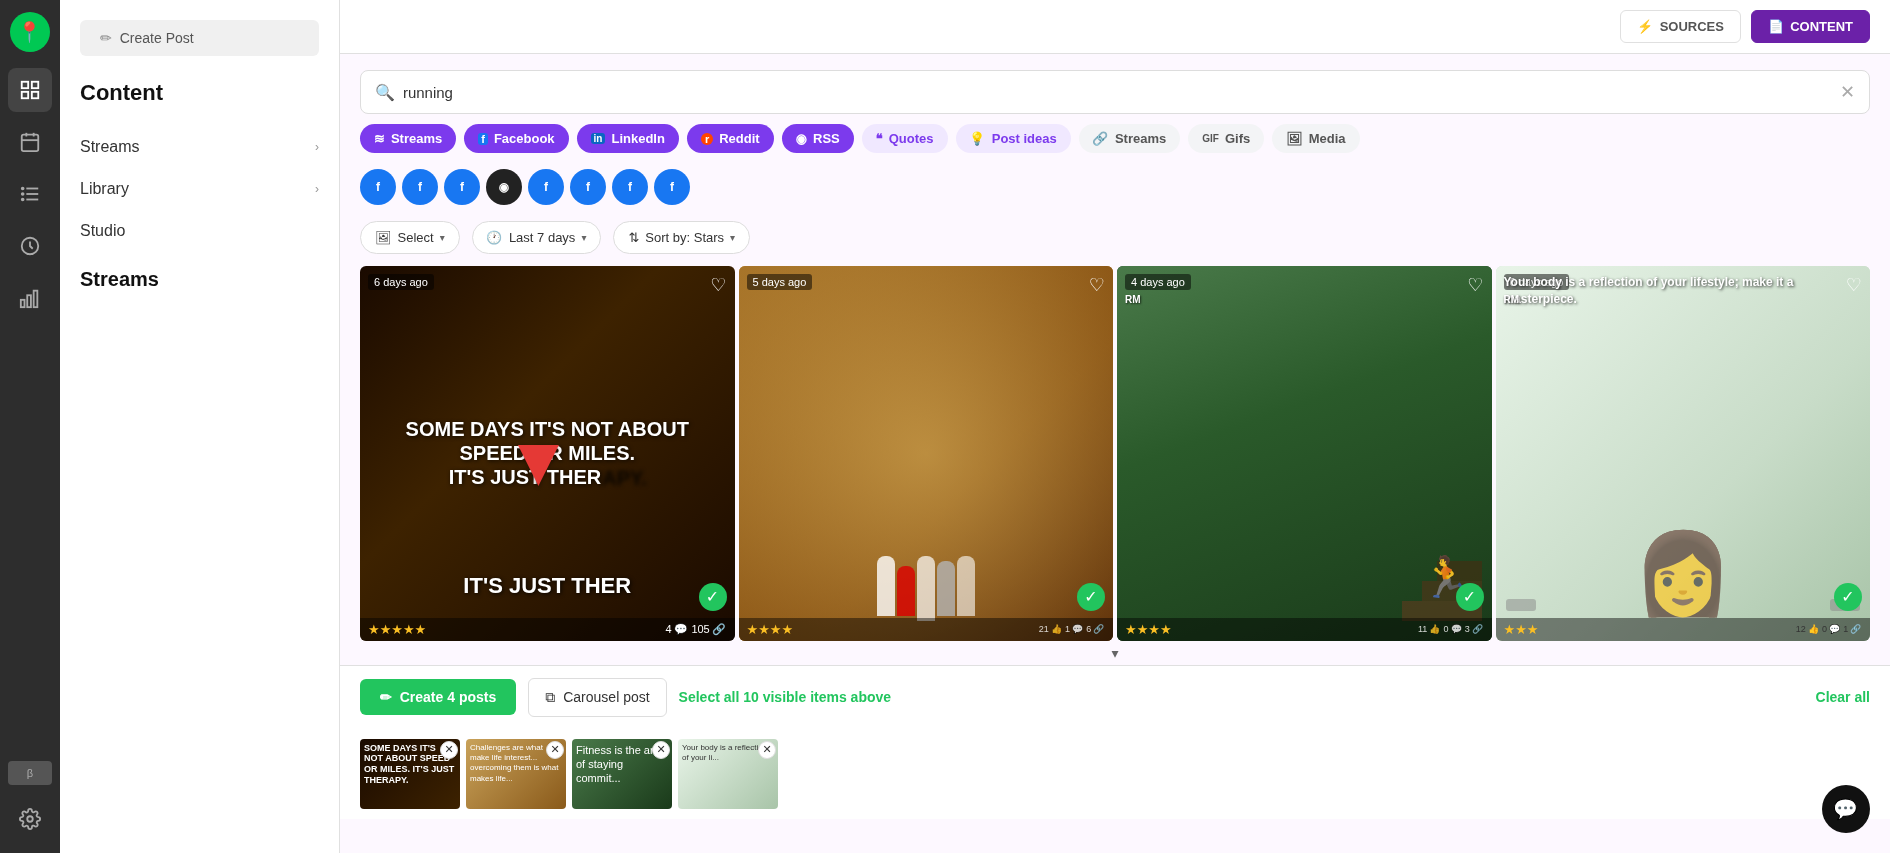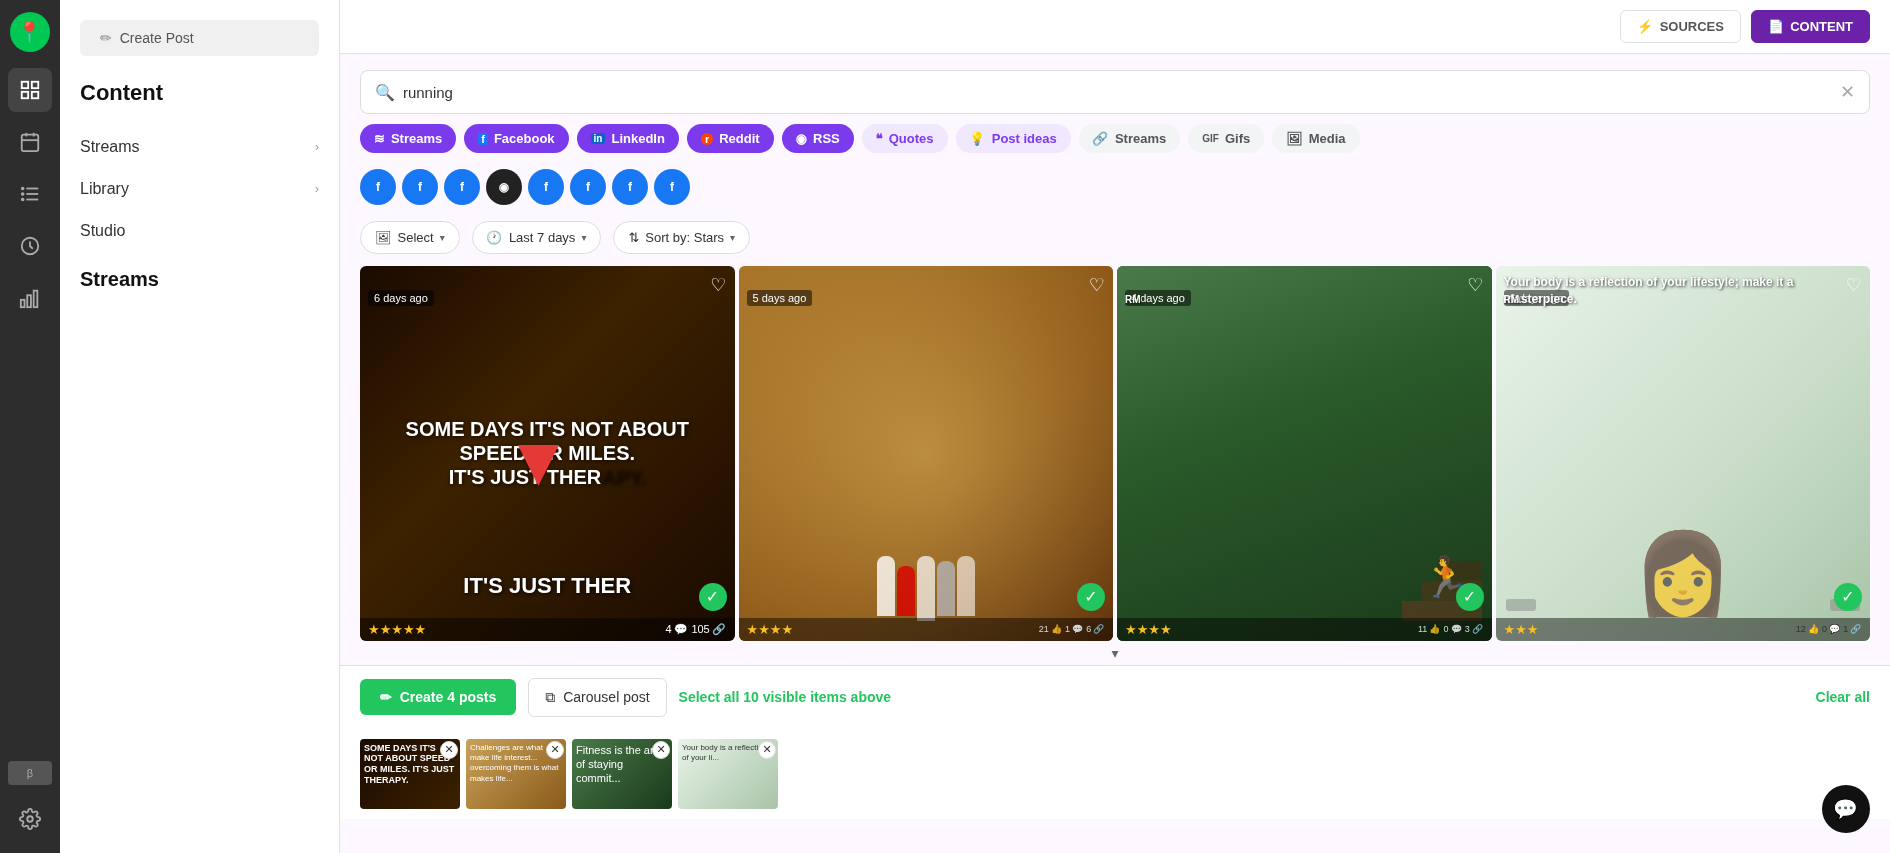--- a/index.html
+++ b/index.html
@@ -238,21 +238,21 @@
     }
     .image-card {
       position: relative;
       border-radius: 6px;
       overflow: hidden;
       cursor: pointer;
       aspect-ratio: 1;
     }
     .image-card-date {
       position: absolute;
-      top: 24px; left: 8px;
+      top: 8px; left: 8px;
       background: rgba(0,0,0,0.5);
       color: white;
       font-size: 11px;
       padding: 2px 6px;
       border-radius: 3px;
     }
     .image-card-heart {
       position: absolute;
       top: 8px; right: 8px;
       font-size: 18px;

